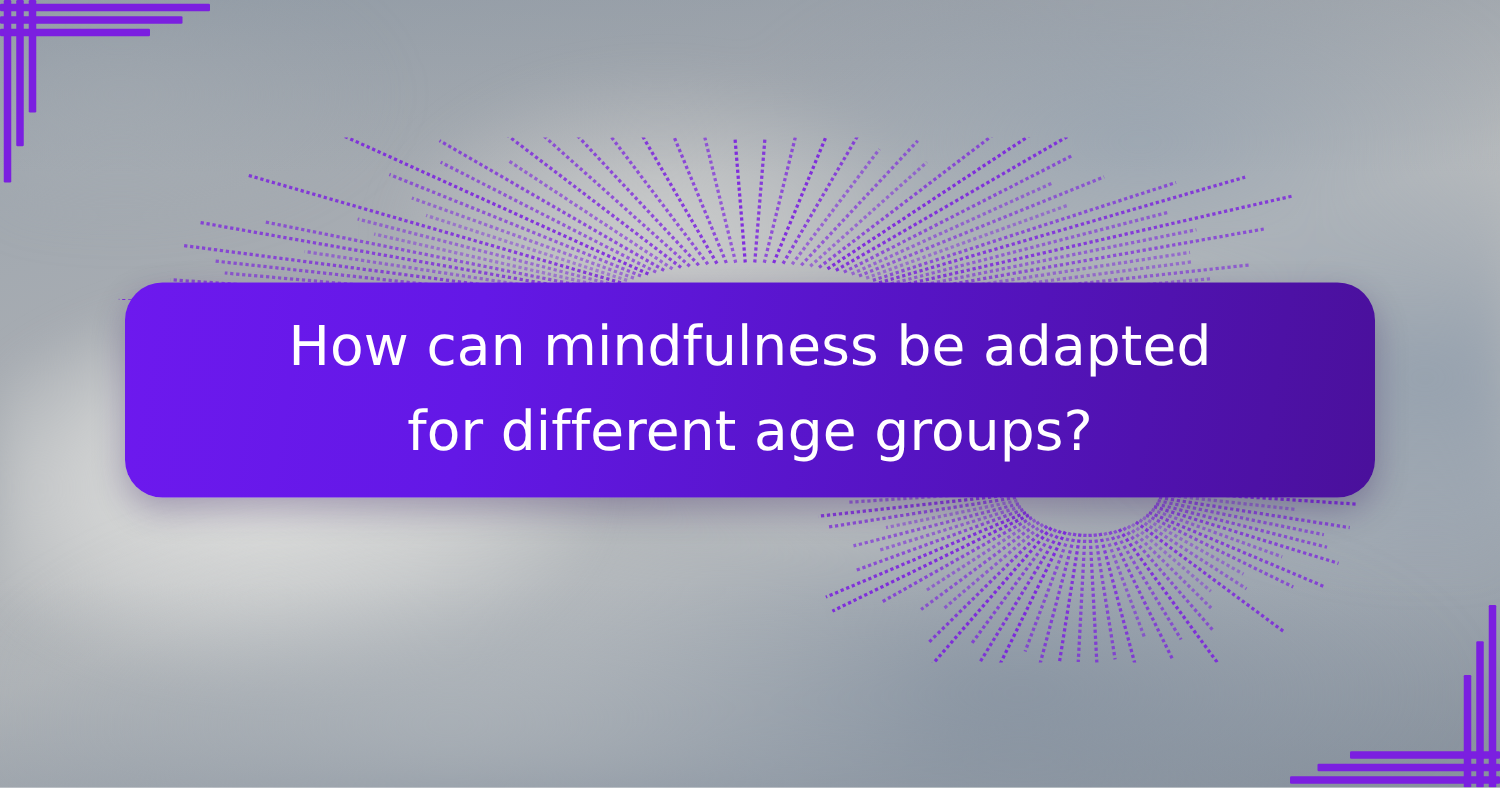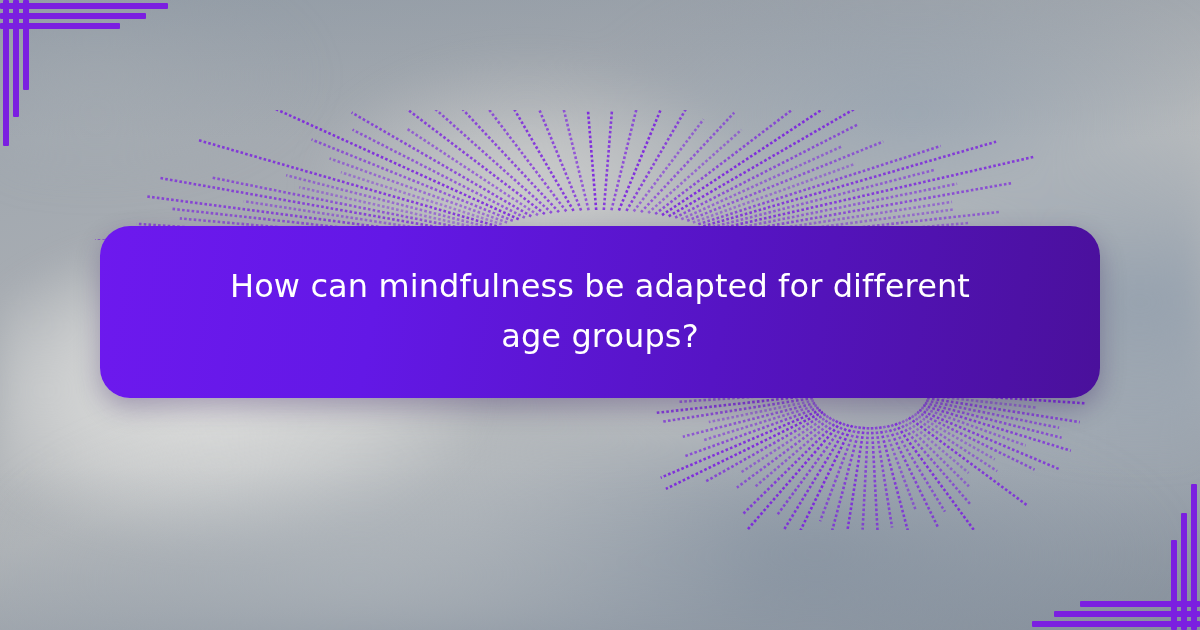--- a/index.html
+++ b/index.html
@@ -69,21 +69,21 @@
     left:100px; top:226px;
     width:1000px; height:172px;
     border-radius:30px;
     background:linear-gradient(100deg, #6D19EE 0%, #6318E6 28%, #5614C4 62%, #4A109B 100%);
     box-shadow:0 10px 26px rgba(40,12,90,0.30);
     display:flex; align-items:center; justify-content:center;
     padding:0 60px;
   }
   #question-text {
     color:#ffffff;
-    font-size:32px;
+    font-size:44px;
     line-height:1.55;
     font-weight:400;
     text-align:center;
     letter-spacing:0.1px;
     max-width:800px;
   }
 </style>
 </head>
 <body>
 

